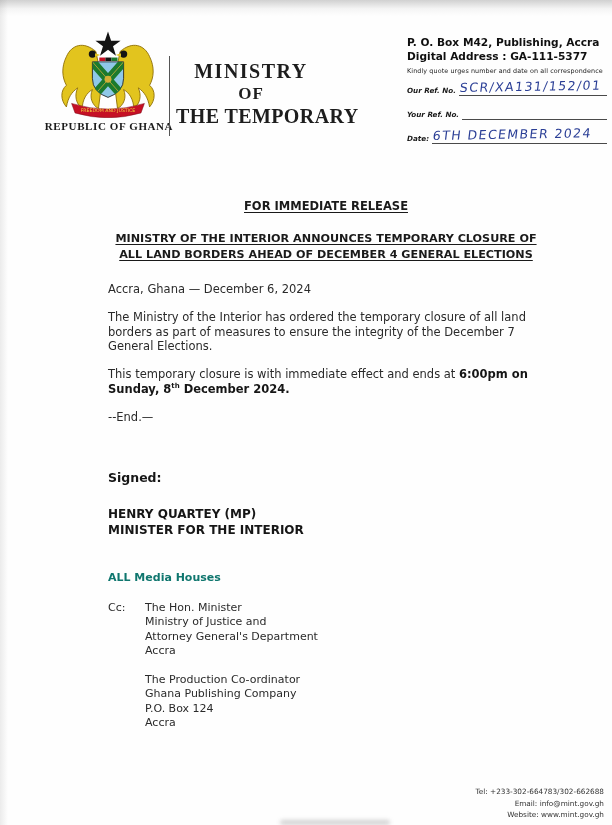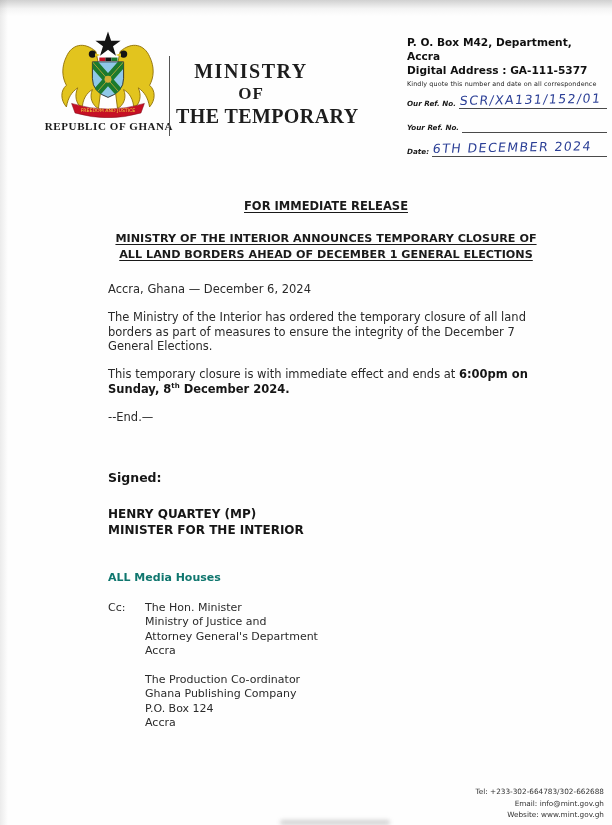--- a/index.html
+++ b/index.html
@@ -129,40 +129,40 @@
 
   <div class="lh-divider"></div>
 
   <div class="ministry">
     <div class="l1">MINISTRY</div>
     <div class="l2">OF</div>
     <div class="l3">THE TEMPORARY</div>
   </div>
 
   <div class="ref-block">
-    <div class="addr">P. O. Box M42, Department, Accra</div>
+    <div class="addr">P. O. Box M42, Publishing, Accra</div>
     <div class="addr">Digital Address : GA-111-5377</div>
-    <div class="kindly">Kindly quote this number and date on all correspondence</div>
+    <div class="kindly">Kindly quote urges number and date on all correspondence</div>
     <div class="ref-row row-ourref">
       <span class="lbl">Our Ref. No.</span>
       <span class="ruled"><span class="ink">SCR/XA131/152/01</span></span>
     </div>
     <div class="ref-row row-yourref">
       <span class="lbl">Your Ref. No.</span>
       <span class="ruled"></span>
     </div>
     <div class="ref-row row-date">
       <span class="lbl">Date:</span>
       <span class="ruled"><span class="ink">6TH DECEMBER 2024</span></span>
     </div>
   </div>
 
   <div class="doc-body">
     <div class="release"><span>FOR IMMEDIATE RELEASE</span></div>
-    <div class="headline"><span>MINISTRY OF THE INTERIOR ANNOUNCES TEMPORARY CLOSURE OF ALL LAND BORDERS AHEAD OF DECEMBER 1 GENERAL ELECTIONS</span></div>
+    <div class="headline"><span>MINISTRY OF THE INTERIOR ANNOUNCES TEMPORARY CLOSURE OF ALL LAND BORDERS AHEAD OF DECEMBER 4 GENERAL ELECTIONS</span></div>
     <div class="dateline">Accra, Ghana — December 6, 2024</div>
 
     <div class="para">The Ministry of the Interior has ordered the temporary closure of all land borders as part of measures to ensure the integrity of the December 7 General Elections.</div>
 
     <div class="para"><span>This temporary closure is with immediate effect and ends at </span><b><span>6:00pm on Sunday, 8</span><sup>th</sup><span> December 2024.</span></b></div>
 
 
     <div class="endline">--End.—</div>
 
     <div class="signed">Signed:</div>

